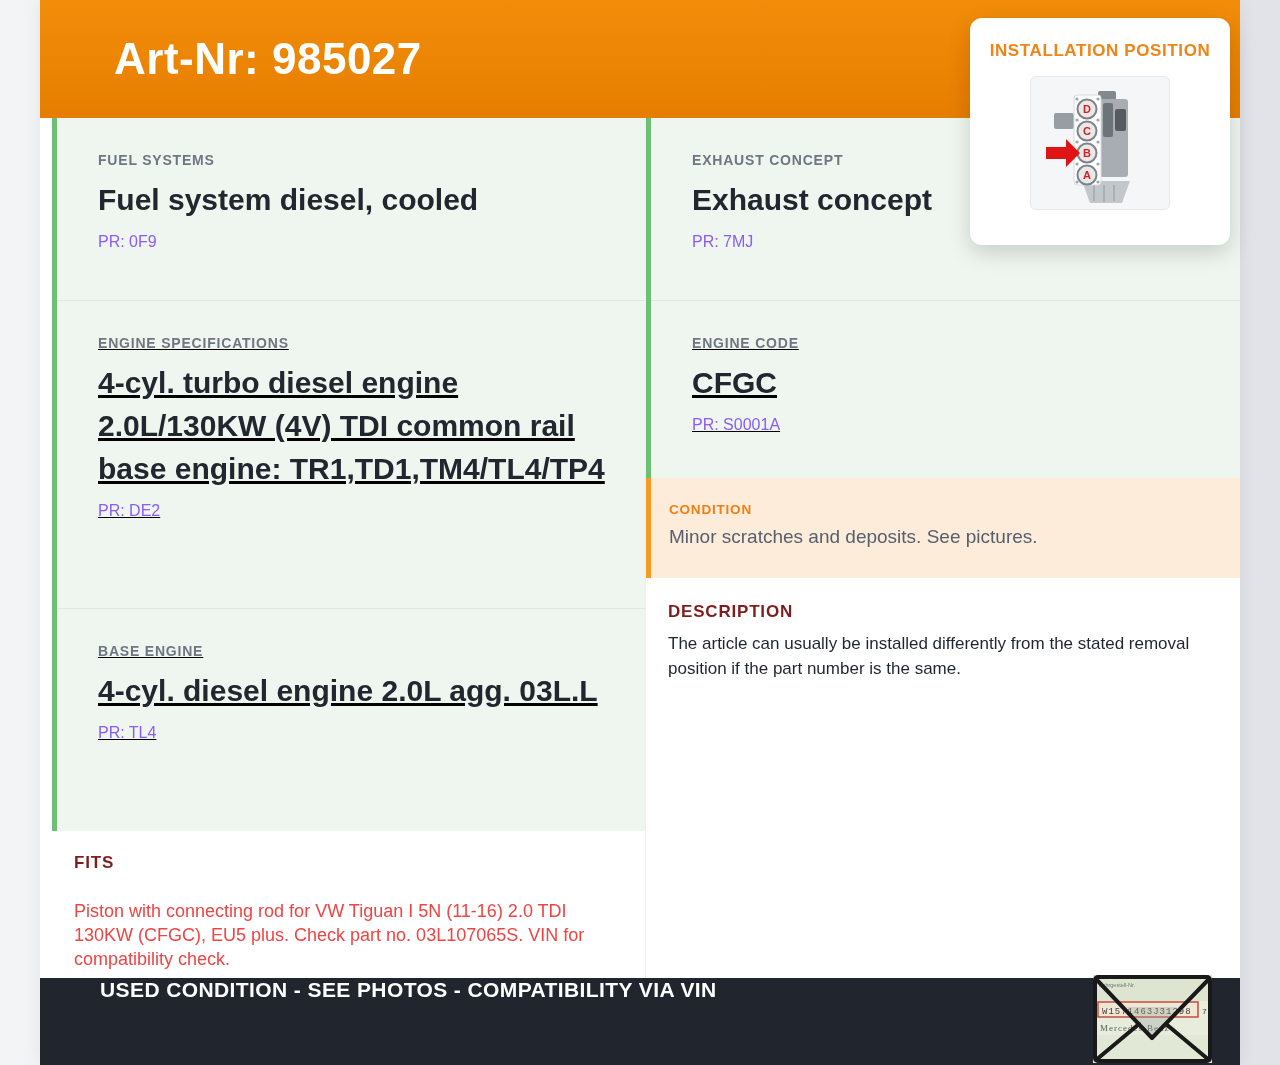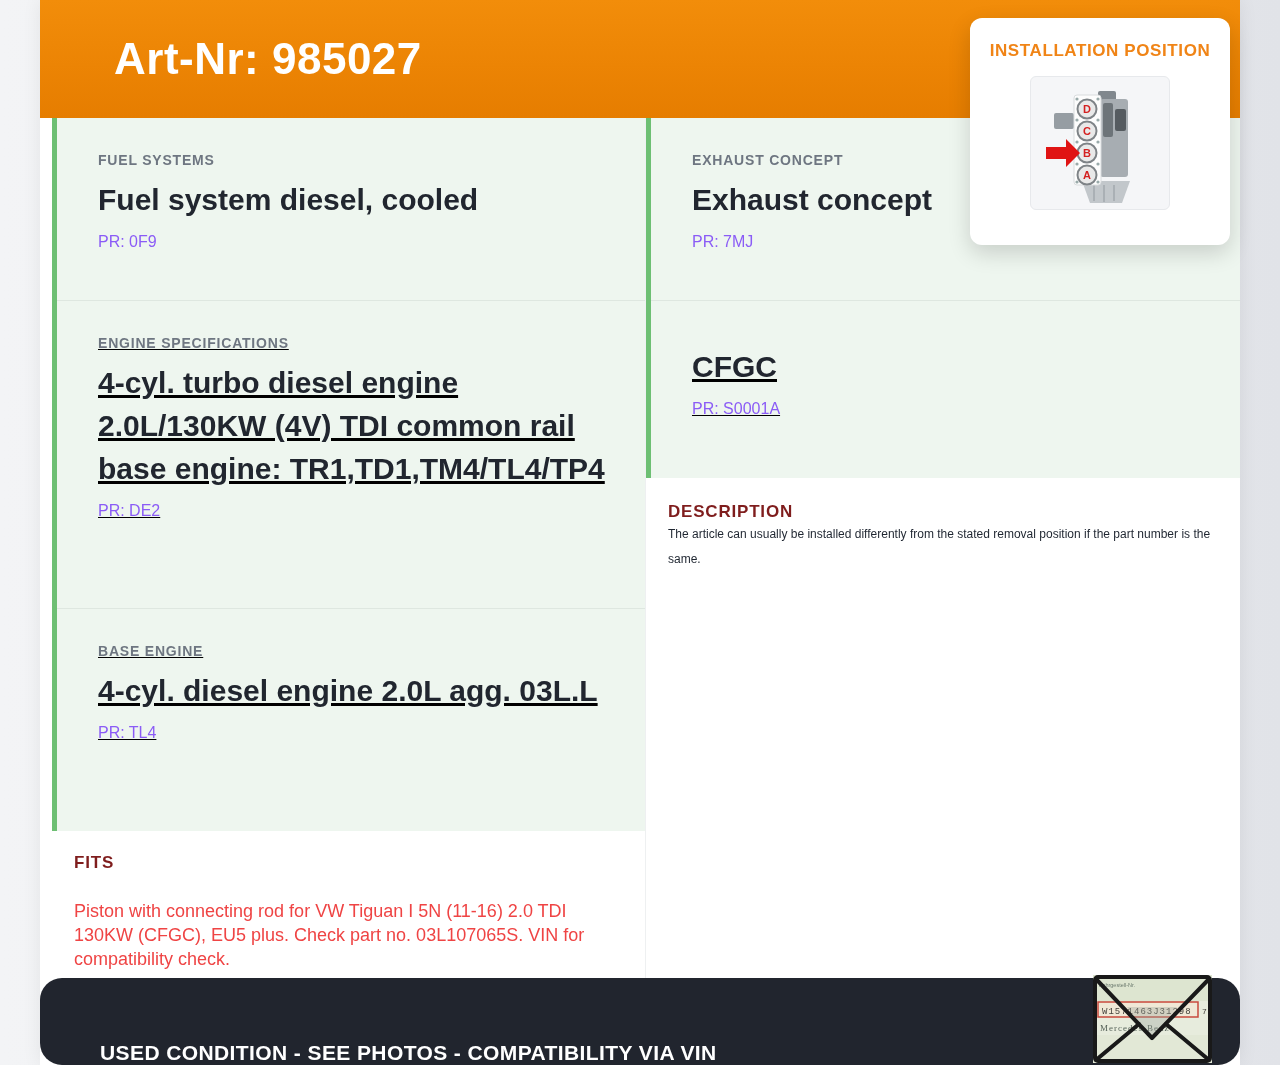--- a/index.html
+++ b/index.html
@@ -46,25 +46,25 @@
   .r1 { height:182px; }
   .r2 { height:178px; }
   .condition {
     height:100px; background:#fcecd9; border-left:5px solid #f79a23;
     padding:24px 20px 0 18px;
   }
   .condition .sec-label { color:#f07f18; font-size:13.5px; }
   .cond-text { font-size:19px; color:#555f6e; margin-top:9px; }
   .description { flex:1 1 auto; background:#ffffff; padding:24px 24px 0 22px; }
   .desc-label { font-size:17px; font-weight:700; color:#7f1d1d; letter-spacing:.8px; }
-  .desc-text { font-size:12px; line-height:25px; color:#1f2631; max-width:548px; }
+  .desc-text { font-size:17px; line-height:25px; color:#1f2631; margin-top:9px; max-width:548px; }
   
   .ftr {
     height:87px; flex:0 0 87px; background:#21252e;
-    display:flex; align-items:flex-end; padding-left:60px;border-radius:22px;
+    display:flex; align-items:flex-start; padding-left:60px;
   }
   .ftr span { color:#ffffff; font-size:21px; font-weight:700; letter-spacing:.4px; }
   
   .install-card {
     position:absolute; left:930px; top:18px; width:260px; height:227px;
     background:#ffffff; border-radius:12px;
     box-shadow:0 8px 22px rgba(0,0,0,.16);
     text-align:center; z-index:5;
   }
   .install-title {
@@ -114,24 +114,29 @@
     </div>
 
     <div class="col">
       <div class="green-group">
         <section class="gsec r1">
           <div class="sec-label">EXHAUST CONCEPT</div>
           <div class="sec-title">Exhaust concept</div>
           <div class="sec-pr">PR: 7MJ</div>
         </section>
         <section class="gsec r2">
+          <div class="sec-label">ENGINE CODE</div>
           <div class="sec-title">CFGC</div>
           <div class="sec-pr">PR: S0001A</div>
         </section>
       </div>
+      <section class="condition">
+        <div class="sec-label">CONDITION</div>
+        <div class="cond-text">Minor scratches and deposits. See pictures.</div>
+      </section>
       <section class="description">
         <div class="desc-label">DESCRIPTION</div>
         <div class="desc-text">The article can usually be installed differently from the stated removal position if the part number is the same.</div>
       </section>
     </div>
   </div>
 
   <div class="ftr">
     <span>USED CONDITION - SEE PHOTOS - COMPATIBILITY VIA VIN</span>
   </div>

